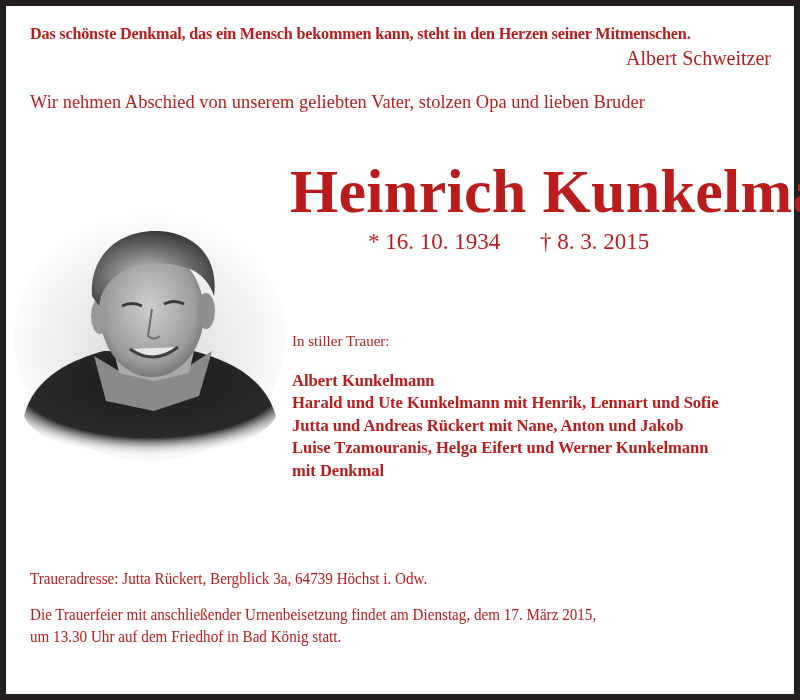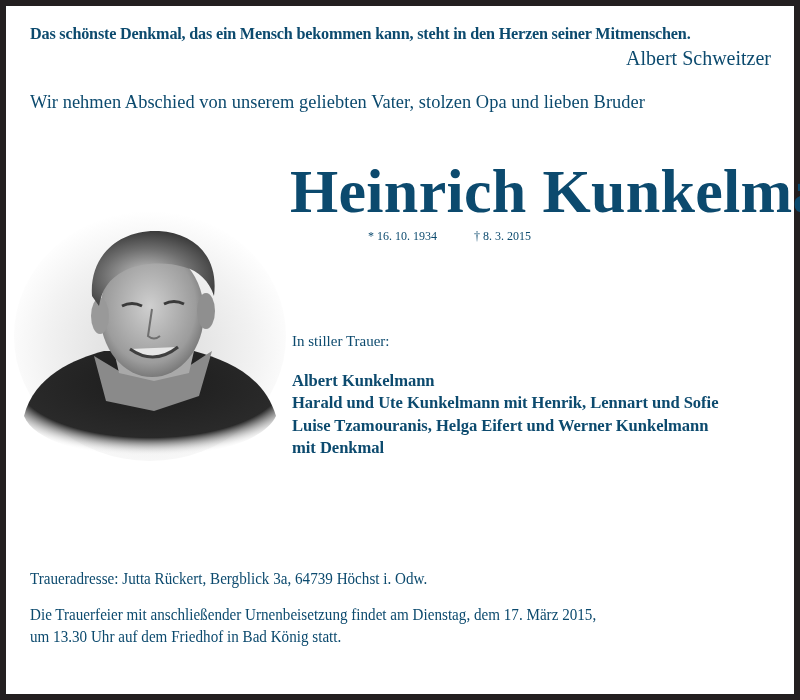--- a/index.html
+++ b/index.html
@@ -6,21 +6,21 @@
     body { width: 800px; height: 700px; overflow: hidden; }
     .frame {
       position: absolute; left: 0; top: 0;
       width: 800px; height: 700px;
       box-sizing: border-box;
       border-top: 6px solid #231f20;
       border-left: 6px solid #231f20;
       border-right: 6px solid #231f20;
       border-bottom: 6px solid #231f20;
       background: #ffffff;
-      color: #0c4a6e;
+      color: #b91c1c;
       font-family: "Liberation Serif", "DejaVu Serif", serif;
     }
     .abs { position: absolute; white-space: nowrap; }
     .quote {
       left: 24px; top: 19px;
       font-weight: bold; font-size: 16.2px; letter-spacing: -0.2px;
     }
     .quote-author {
       right: 23px; top: 41px;
       font-size: 20px;
@@ -28,21 +28,21 @@
     .intro {
       left: 24px; top: 86px;
       font-size: 18.4px; letter-spacing: 0.05px;
     }
     .name {
       left: 284px; top: 150px;
       font-weight: bold; font-size: 62px; letter-spacing: 0.3px;
     }
     .dates {
       left: 362px; top: 223px;
-      font-size: 12px;
+      font-size: 23px;
     }
     .dates span { display: inline-block; }
     .dates .death { margin-left: 34px; }
     .photo {
       position: absolute; left: 8px; top: 195px;
       width: 272px; height: 262px;
     }
     .mourning-label {
       left: 286px; top: 327px;
       font-size: 15px;
@@ -128,20 +128,21 @@
 
       <path d="M116,148 Q140,165 164,146" stroke="#3f3f3f" stroke-width="3" fill="#e6e6e6"></path>
     </svg>
   </div>
 
   <div class="abs mourning-label">In stiller Trauer:</div>
 
   <div class="mourners">
     <div>Albert Kunkelmann</div>
     <div>Harald und Ute Kunkelmann mit Henrik, Lennart und Sofie</div>
+    <div>Jutta und Andreas Rückert mit Nane, Anton und Jakob</div>
     <div>Luise Tzamouranis, Helga Eifert und Werner Kunkelmann</div>
     <div>mit Denkmal</div>
   </div>
 
   <div class="abs address">Traueradresse: Jutta Rückert, Bergblick 3a, 64739 Höchst i. Odw.</div>
 
   <div class="ceremony">
     <div>Die Trauerfeier mit anschließender Urnenbeisetzung findet am Dienstag, dem 17. März 2015,</div>
     <div>um 13.30 Uhr auf dem Friedhof in Bad König statt.</div>
   </div>

